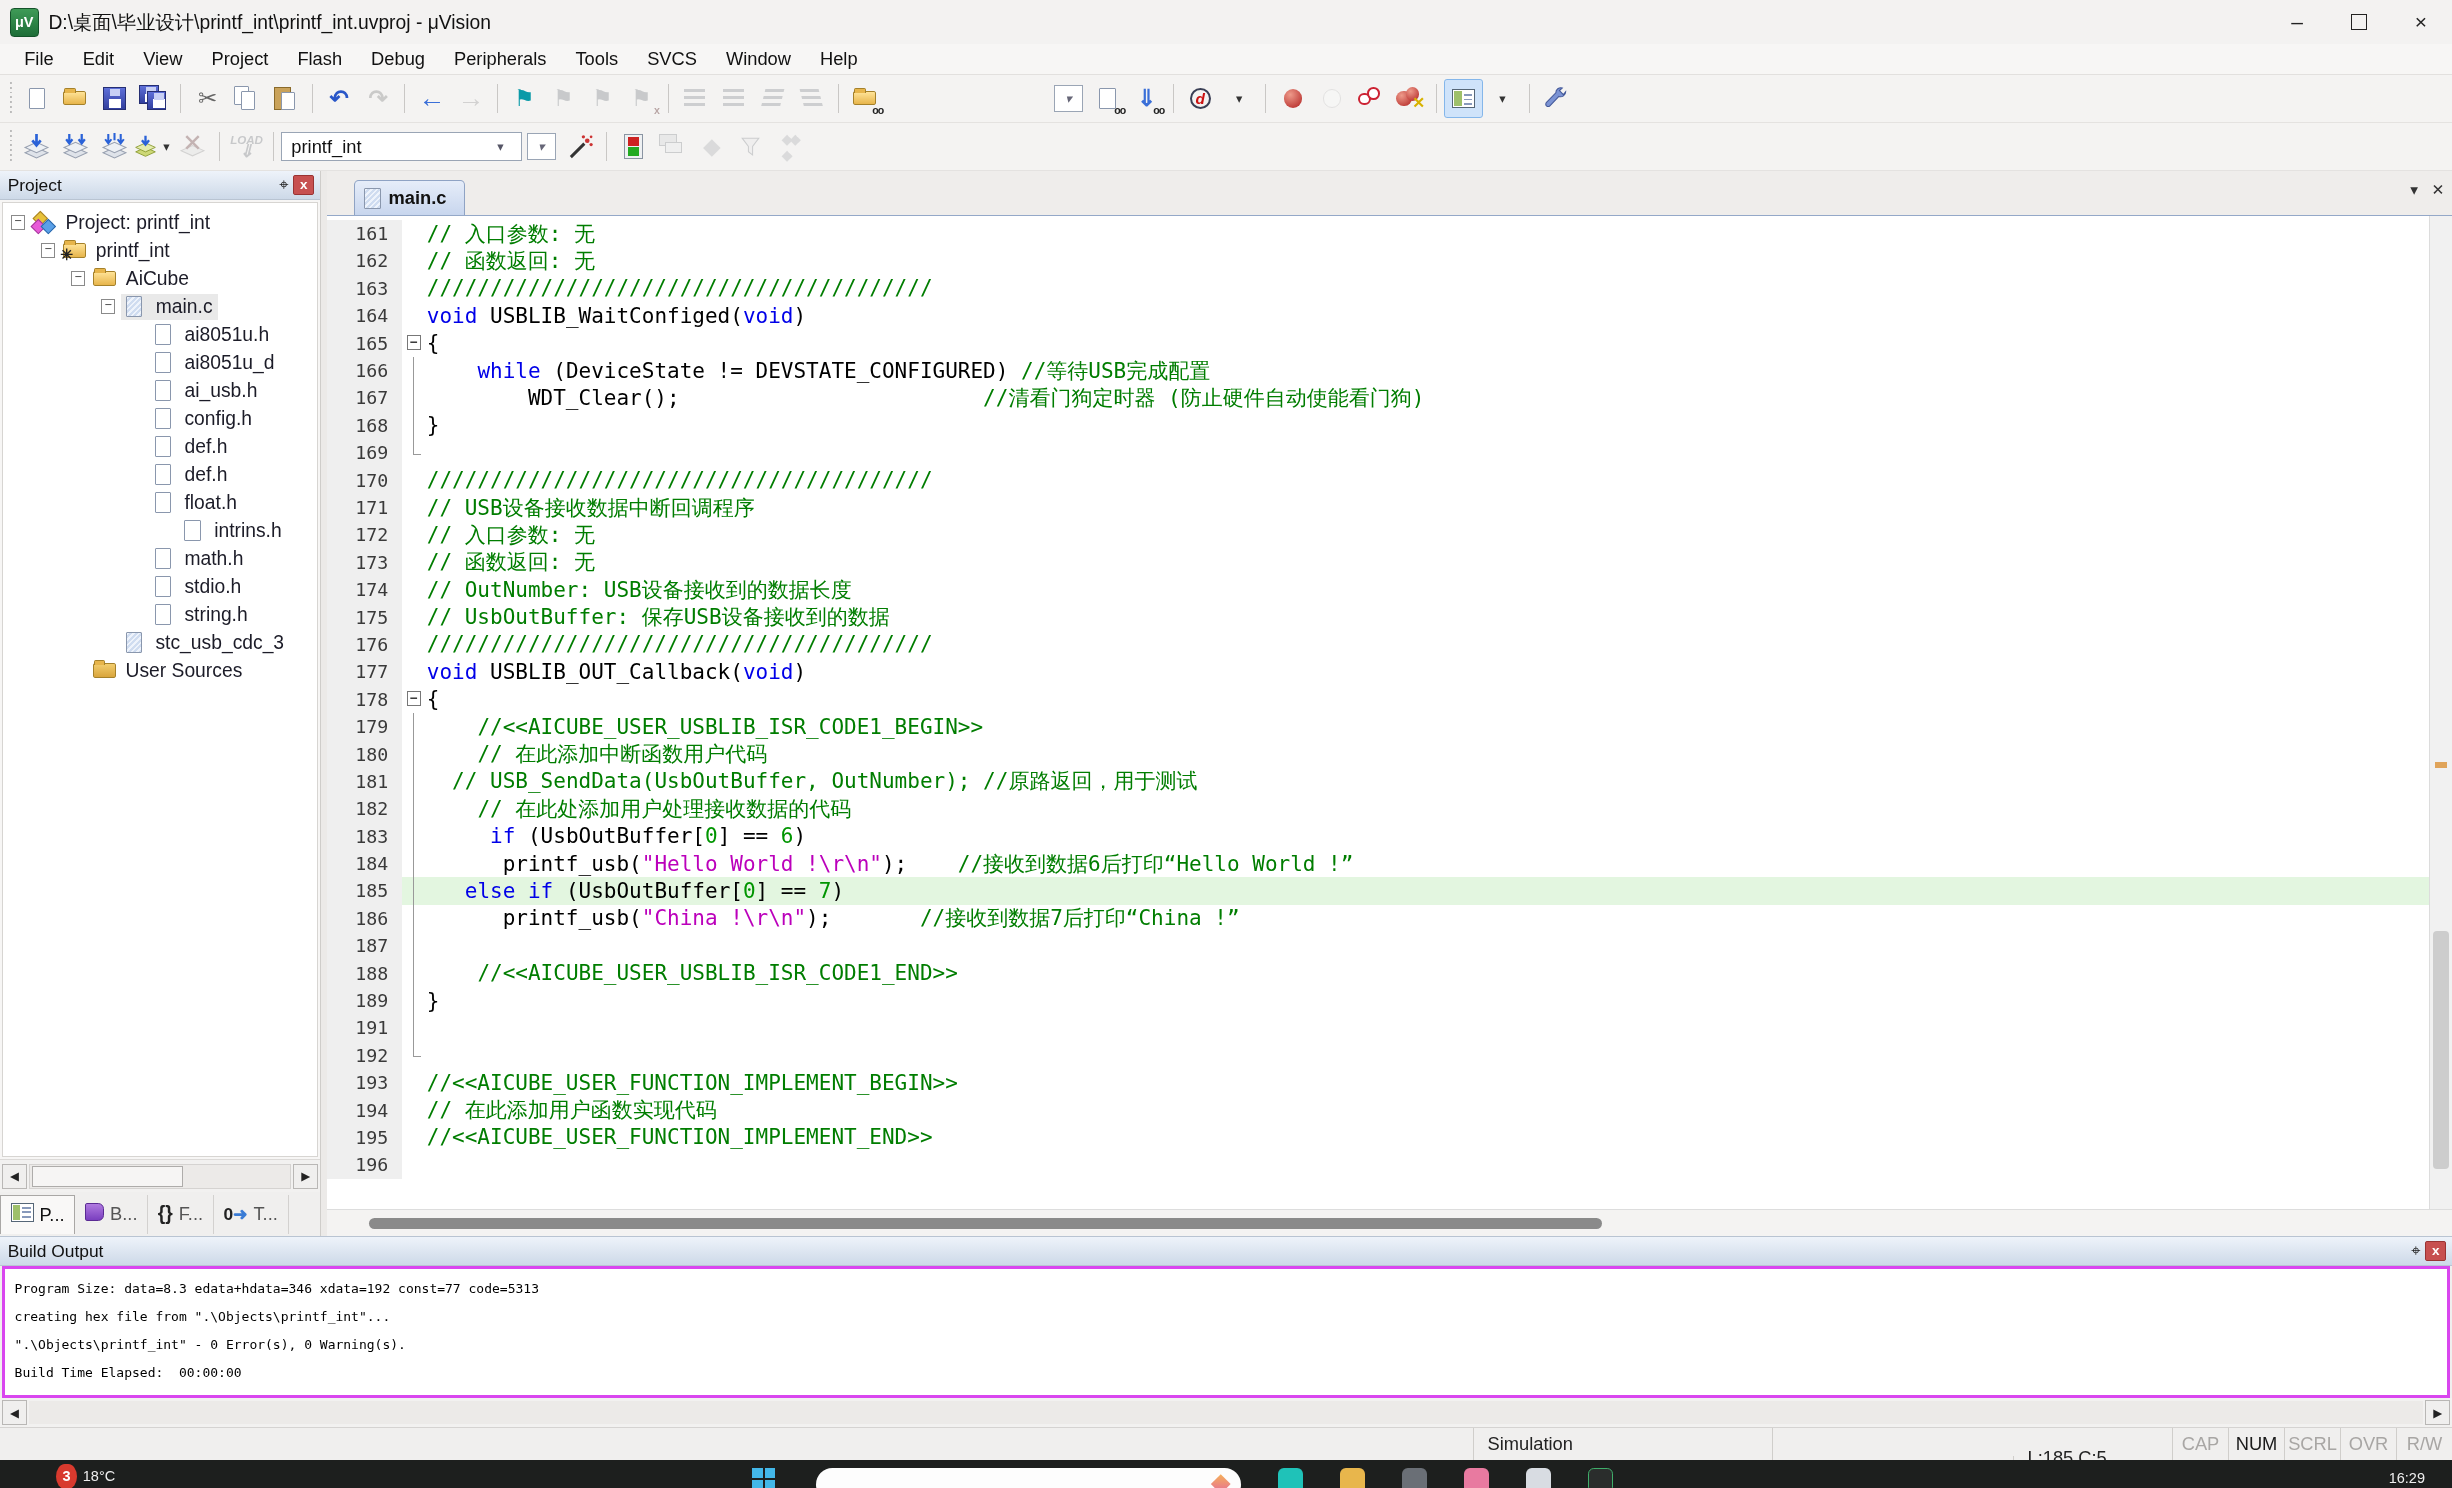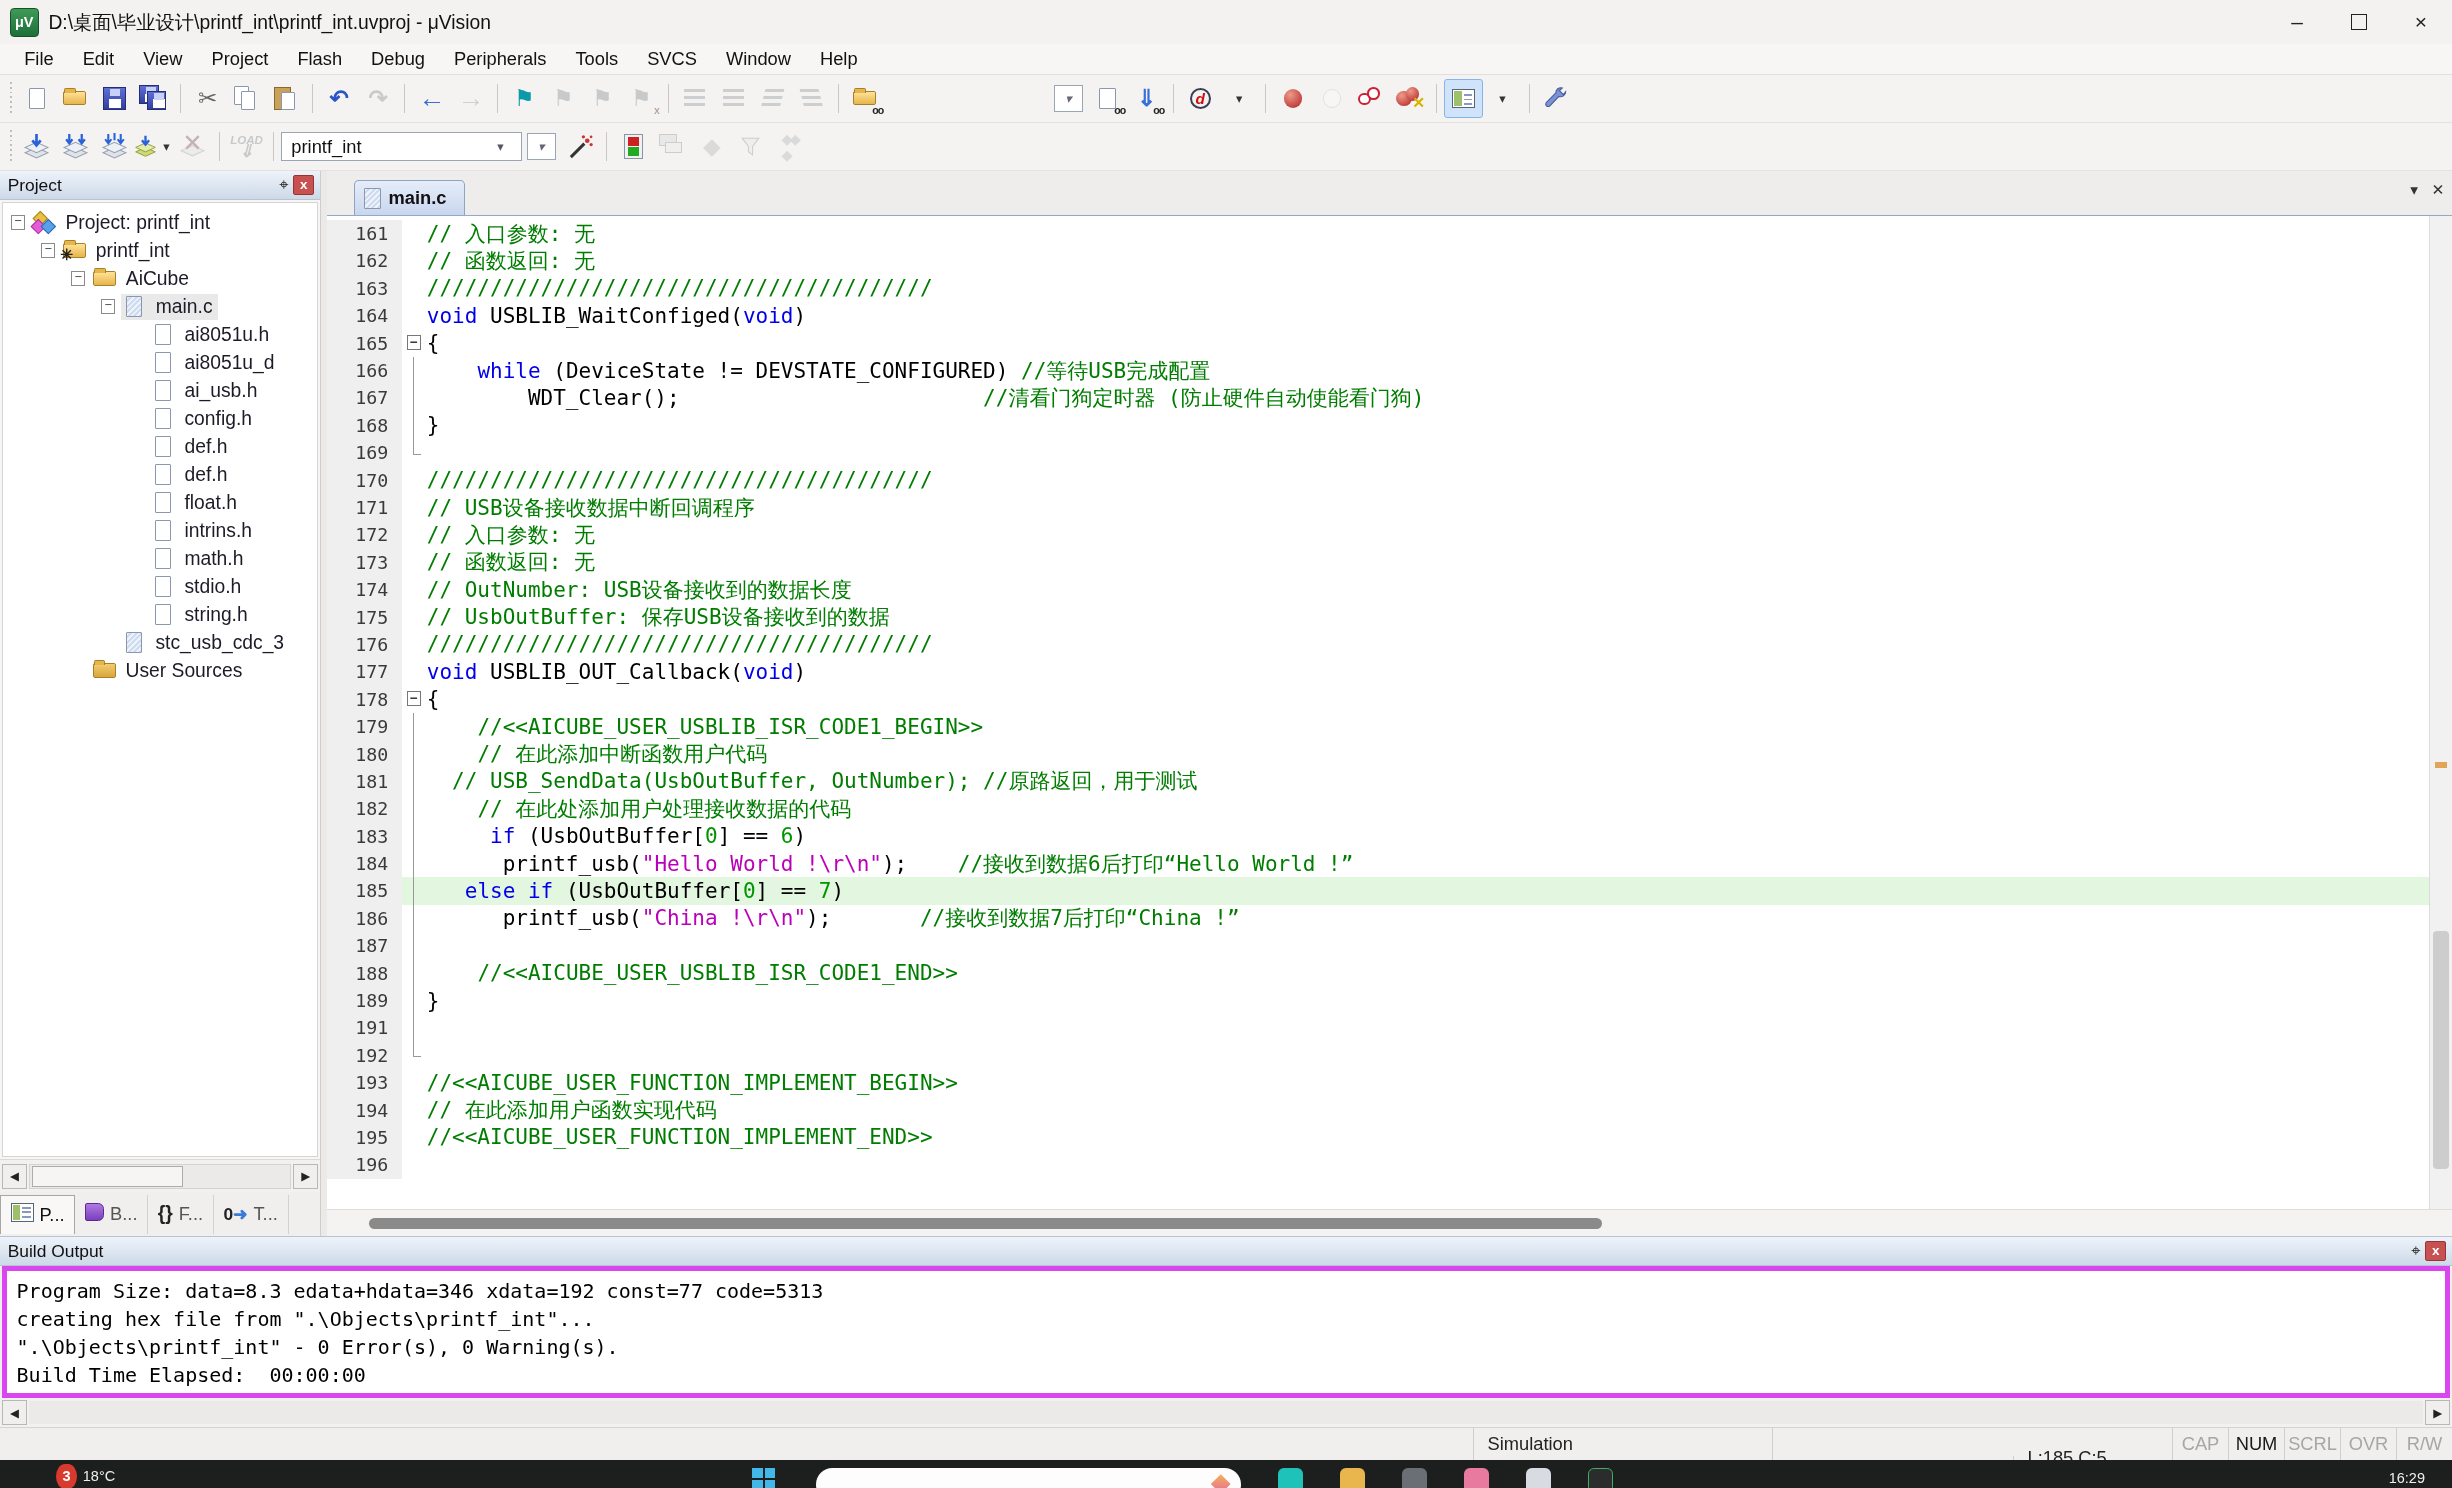--- a/index.html
+++ b/index.html
@@ -91,22 +91,22 @@
   .p { color:#000; } .c { color:#007d00; } .k { color:#0000e8; } .s { color:#bb00bb; } .n { color:#009500; }
 
   .vscroll { width:23px; flex:0 0 auto; background:#f1f1f1; border-left:1px solid #dcdcdc; position:relative; }
   .vthumb { position:absolute; left:2.9px; right:2.9px; top:72%; height:24%; background:#cdcdcd; border-radius:3.9px; }
   .vmark { position:absolute; left:4.8px; right:4.8px; top:55%; height:5.8px; background:#e0a45a; }
   .editor-hscroll { height:27px; background:#f4f3f2; border-top:1px solid #ddd; position:relative; flex:0 0 auto; }
   .ehthumb { position:absolute; left:2%; width:58%; top:7.7px; height:11.6px; background:#8a8a8a; border-radius:5.8px; }
 
   
   .build-panel { height:191px; display:flex; flex-direction:column; border-top:1px solid #b9c4d2; flex:0 0 auto; }
-  .build-content { flex:1 1 auto; background:#fff; border:5px solid #d946ef; margin:0 1.9px; font-family:"DejaVu Sans Mono", monospace;
-                   font-size:20px; color:#000; padding:5.8px 9.7px; line-height:28px; white-space:pre; overflow:hidden; }
+  .build-content { flex:1 1 auto; background:#fff; border:3px solid #d946ef; margin:0 1.9px; font-family:"DejaVu Sans Mono", monospace;
+                   font-size:13px; color:#000; padding:5.8px 9.7px; line-height:28px; white-space:pre; overflow:hidden; }
   .build-hscroll { height:29px; background:#f2f1f0; display:flex; align-items:center; padding:0 1.9px; flex:0 0 auto; }
   .build-hscroll .track { flex:1; height:23px; background:#eceae8; margin:0 1.9px; }
 
   
   .statusbar { height:33px; background:#f0efee; border-top:1px solid #d5d3d1; display:flex; align-items:stretch; font-size:18.3px; color:#222; overflow:hidden; flex:0 0 auto; }
   .sb-cell { display:flex; align-items:center; padding:0 13.5px; border-left:1px solid #d0cecb; white-space:nowrap; }
   .sb-spacer { flex:1 1 auto; }
   .sb-ind { width:56px; justify-content:center; color:#a8a6a4; }
   .sb-ind.on { color:#1a1a1a; }
 
@@ -575,21 +575,21 @@
           </div>
           <div class="tree-row" style="padding-left: 127px; text-align: center;">
             <span style="width: 20px;"></span>
             <span class="row-inner">
               <span class="t-icon">
                 <i class="page-shape"></i>
               </span>
               <span>float.h</span>
             </span>
           </div>
-          <div class="tree-row" style="padding-left: 127px;">
+          <div class="tree-row" style="padding-left: 127px; justify-content: center;">
             <span style="width: 20px;"></span>
             <span class="row-inner">
               <span class="t-icon">
                 <i class="page-shape"></i>
               </span>
               <span>intrins.h</span>
             </span>
           </div>
           <div class="tree-row" style="padding-left: 127px;">
             <span style="width: 20px;"></span>

